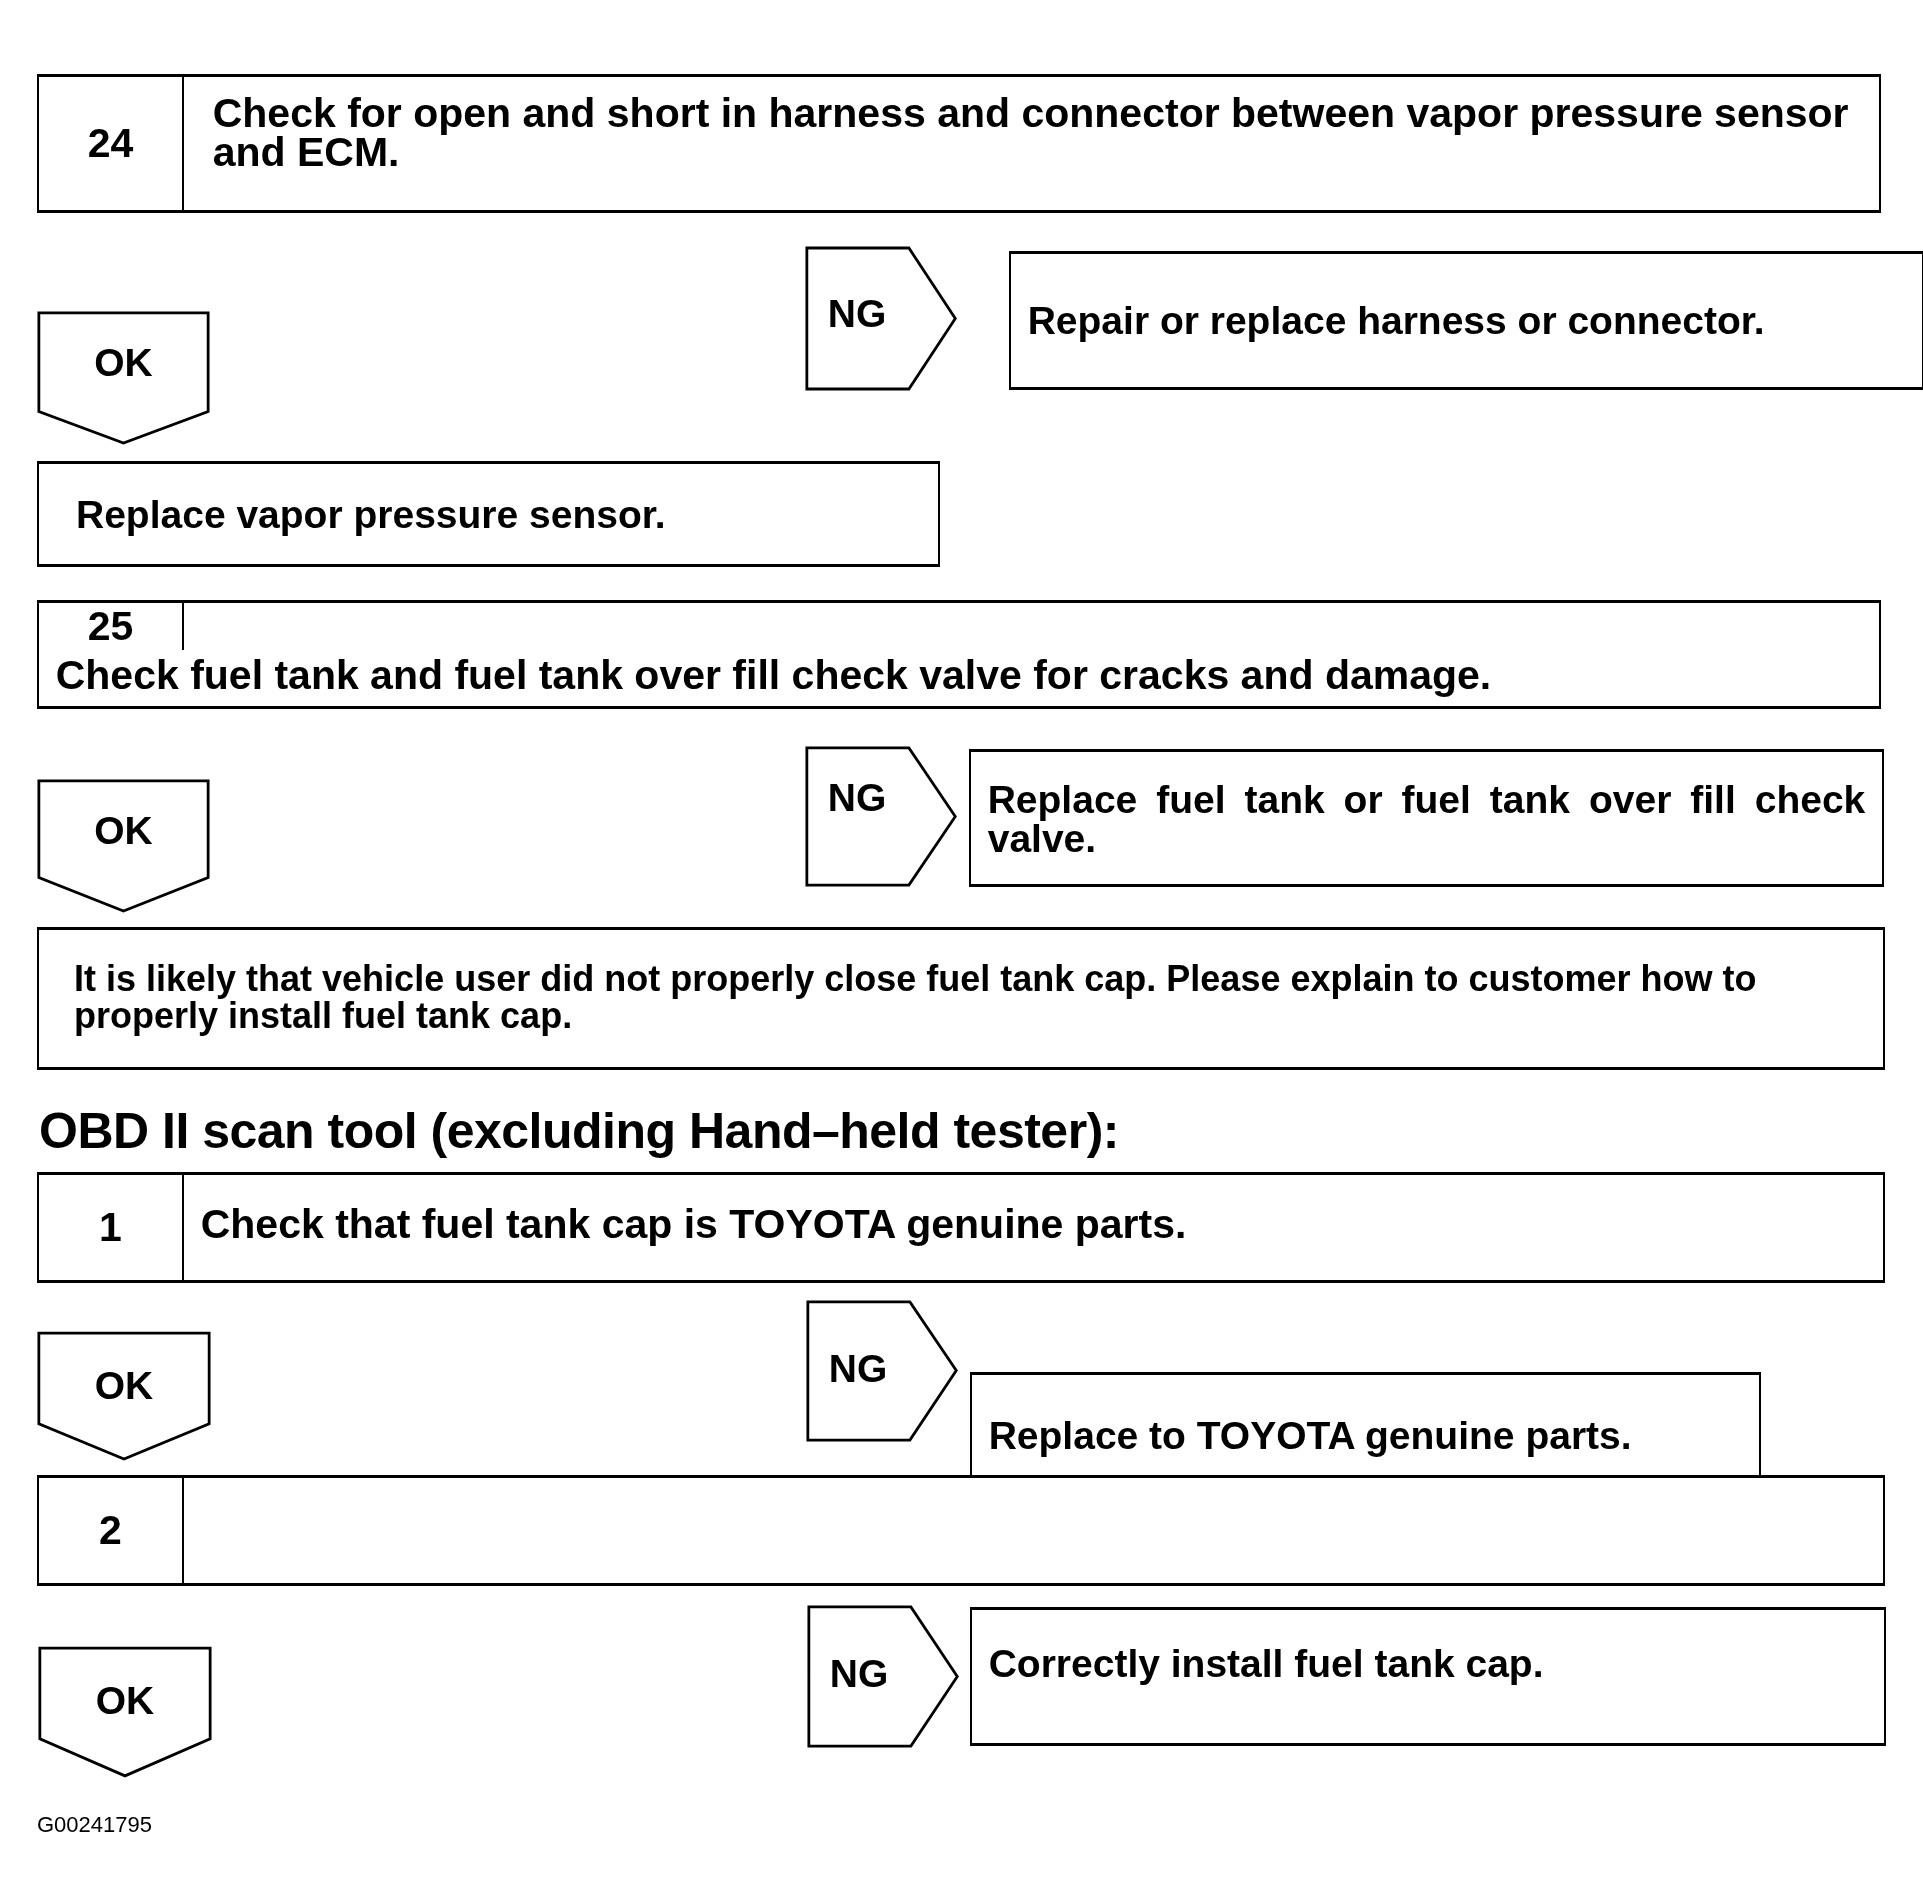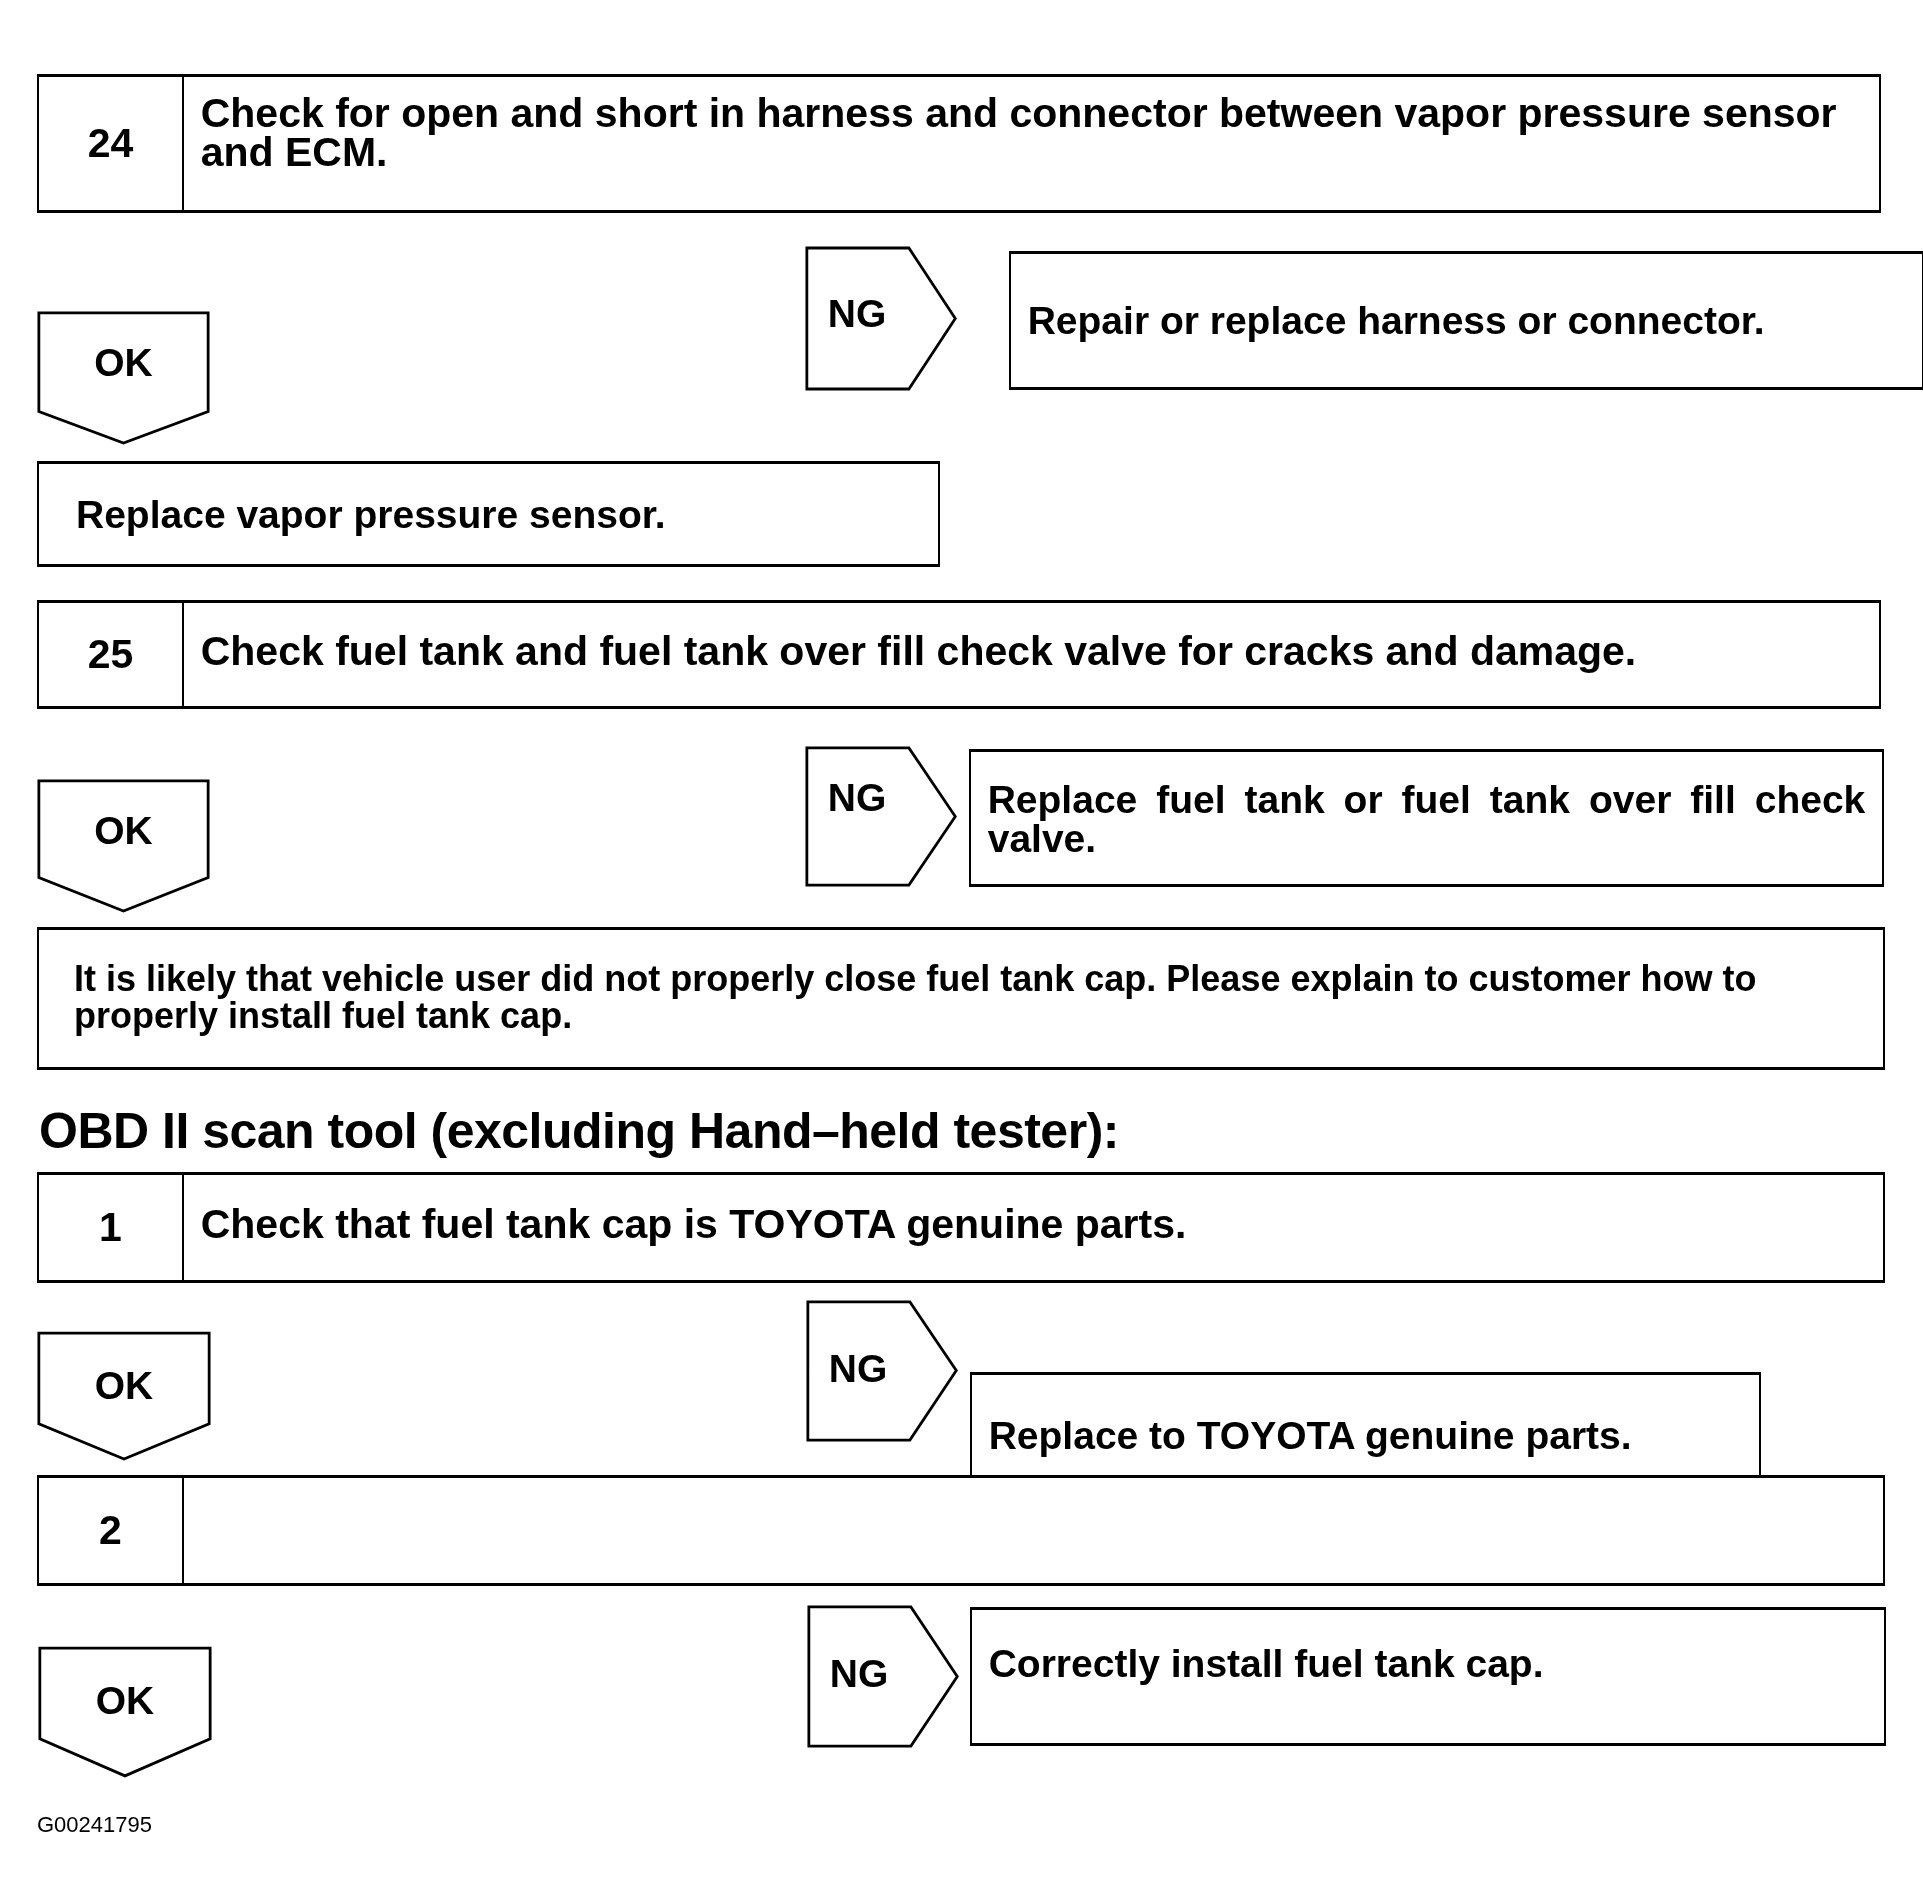--- a/index.html
+++ b/index.html
@@ -17,39 +17,39 @@
     .result.top { align-items:flex-start; padding-top:33px; }
     .result.just { text-align:justify; text-align-last:left; }
     svg.shape { position:absolute; overflow:visible; }
     .shape-label { position:absolute; font-weight:bold; font-size:39px; text-align:center; }
     .heading { font-weight:bold; font-size:50px; left:39px; top:1102px; letter-spacing:-0.5px; }
     .footer { font-size:22px; left:37px; top:1812px; }
   </style>
 </head>
 <body>
 
-<div class="abs box step" style="left:37px; top:74px; width:1844px; height:139px;">
+<div class="abs box step" style="left:37px; top:74px; width:1844px; height:139px;gap:12px;">
   <div class="num">24</div>
   <div class="txt">Check for open and short in harness and connector between vapor pressure sensor and ECM.</div>
 </div>
 
 <svg class="shape" style="left:805px; top:246px;" width="154" height="145" viewBox="0 0 166 156">
   <polygon points="2,2 112,2 162,78 112,154 2,154" fill="#fff" stroke="#000" stroke-width="3"></polygon>
 </svg>
 <div class="shape-label" style="left:805px; top:292px; width:104px;">NG</div>
 <div class="abs box result" style="left:1009px; top:251px; width:915px; height:139px;">Repair or replace harness or connector.</div>
 
 <svg class="shape" style="left:37px; top:311px;" width="173" height="134" viewBox="0 0 186 144">
   <polygon points="2,2 184,2 184,108 93,142 2,108" fill="#fff" stroke="#000" stroke-width="3"></polygon>
 </svg>
 <div class="shape-label" style="left:37px; top:341px; width:173px;">OK</div>
 
 <div class="abs box result" style="left:37px; top:461px; width:903px; height:106px; padding-left:37px;">Replace vapor pressure sensor.</div>
 
-<div class="abs box step single" style="left:37px; top:600px; width:1844px; height:109px;">
+<div class="abs box step single" style="left:37px; top:600px; width:1844px; height:109px;flex-direction:column;">
   <div class="num">25</div>
   <div class="txt">Check fuel tank and fuel tank over fill check valve for cracks and damage.</div>
 </div>
 
 <svg class="shape" style="left:805px; top:746px;" width="154" height="141" viewBox="0 0 166 152">
   <polygon points="2,2 112,2 162,76 112,150 2,150" fill="#fff" stroke="#000" stroke-width="3"></polygon>
 </svg>
 <div class="shape-label" style="left:805px; top:776px; width:104px;">NG</div>
 <div class="abs box result top just" style="left:969px; top:749px; width:915px; height:138px; padding-top:28px;">Replace fuel tank or fuel tank over fill check valve.</div>
 

